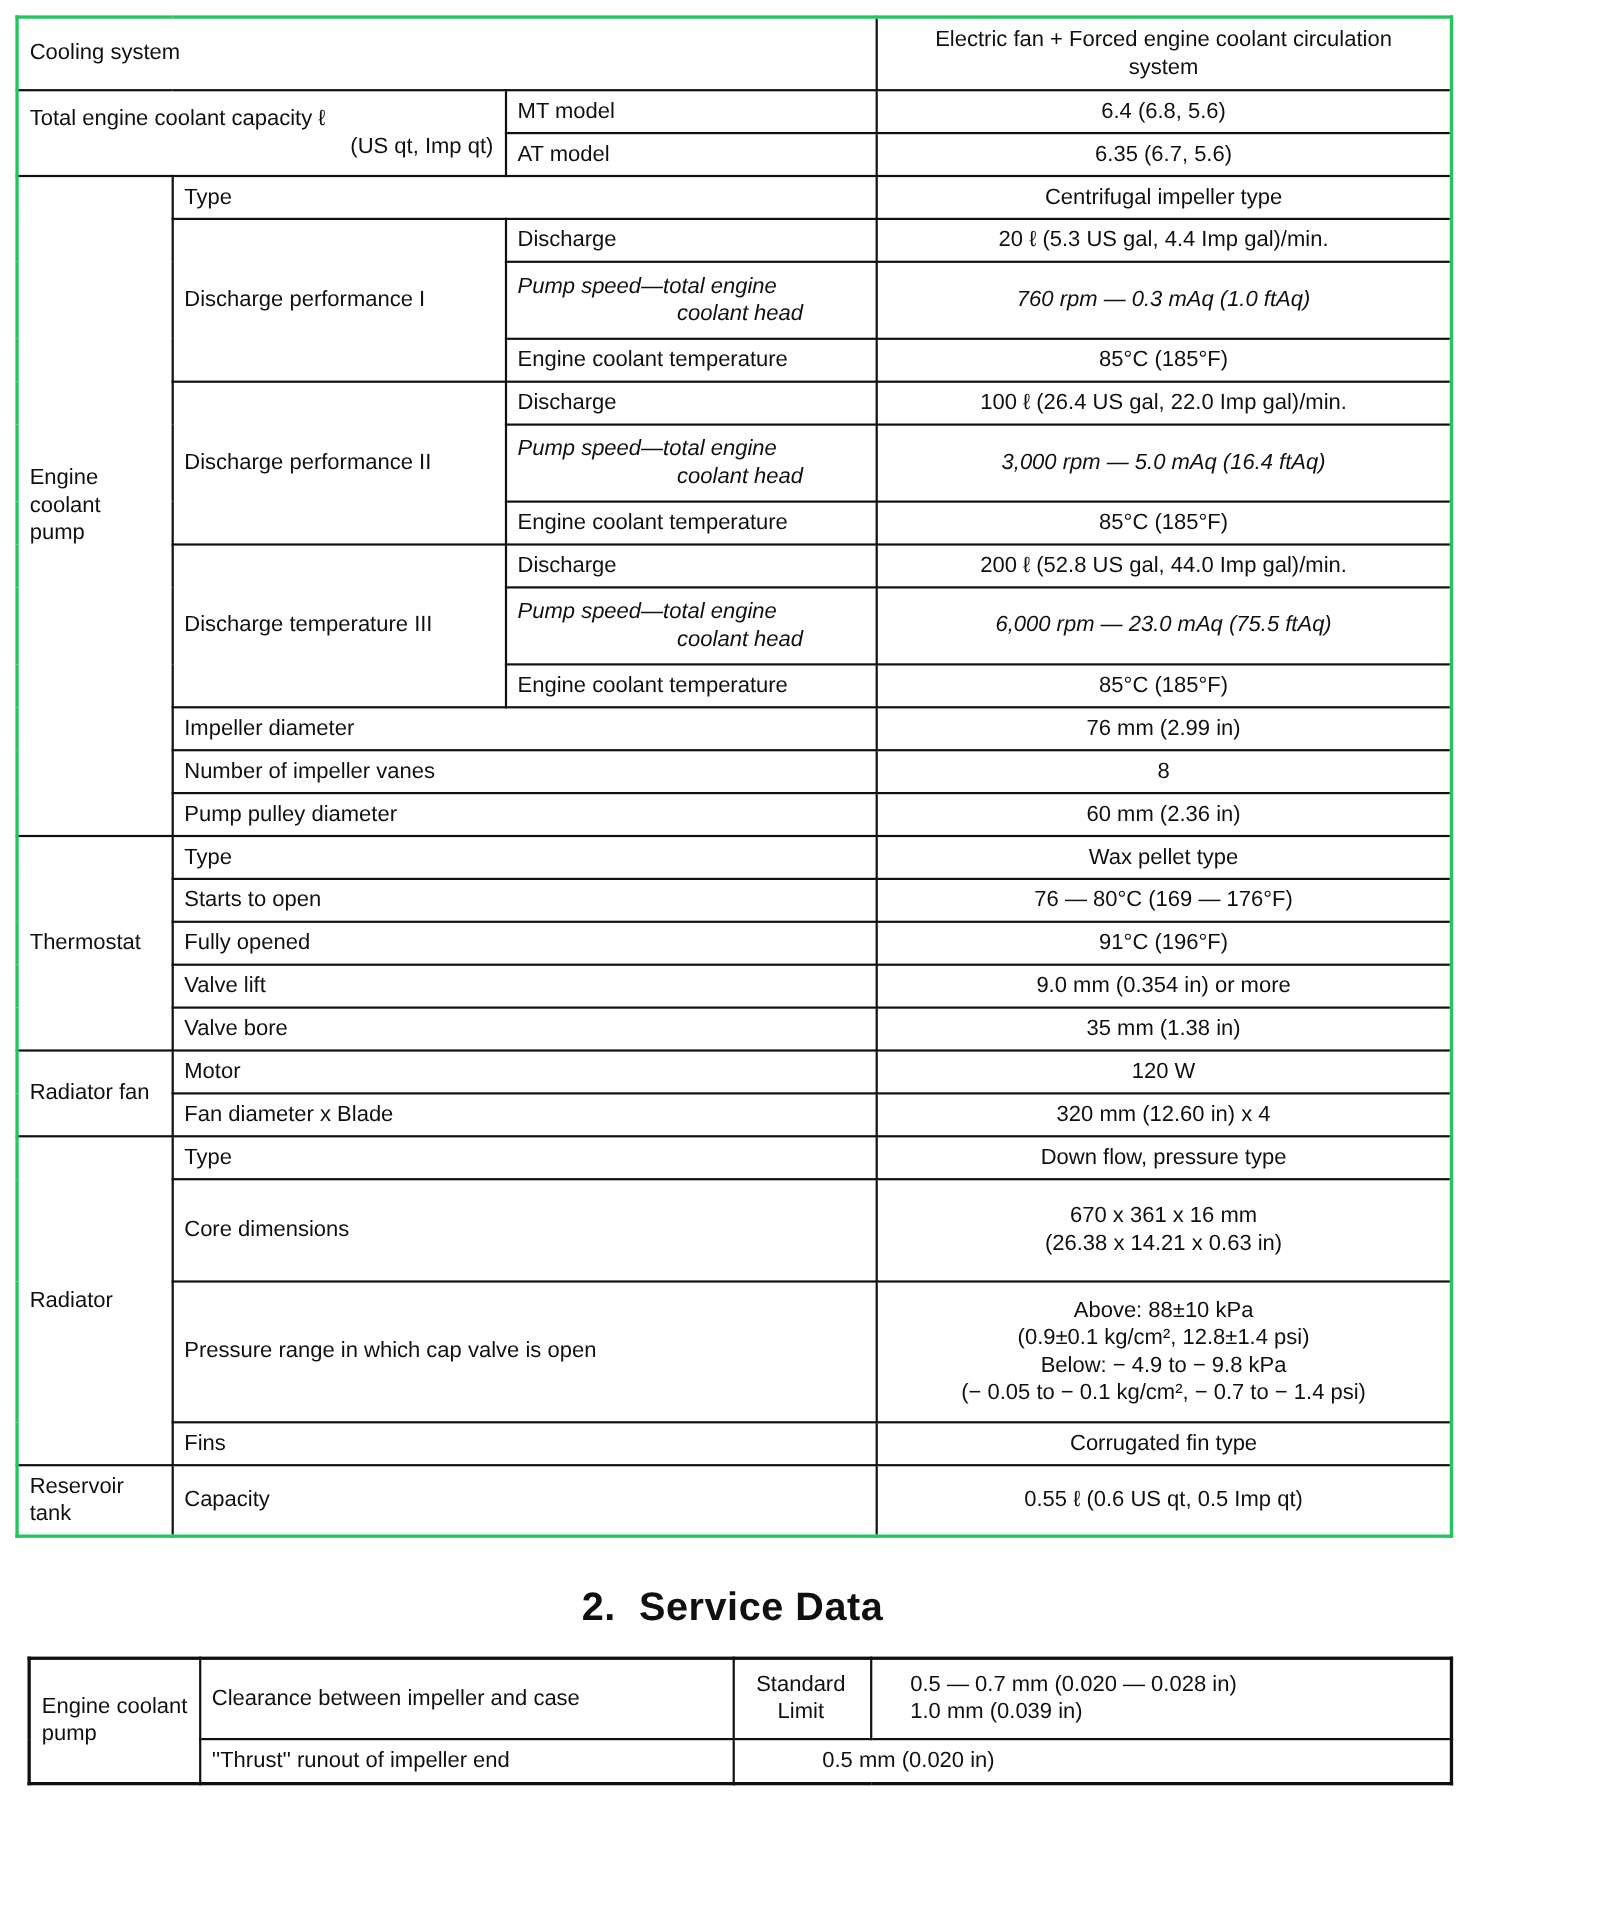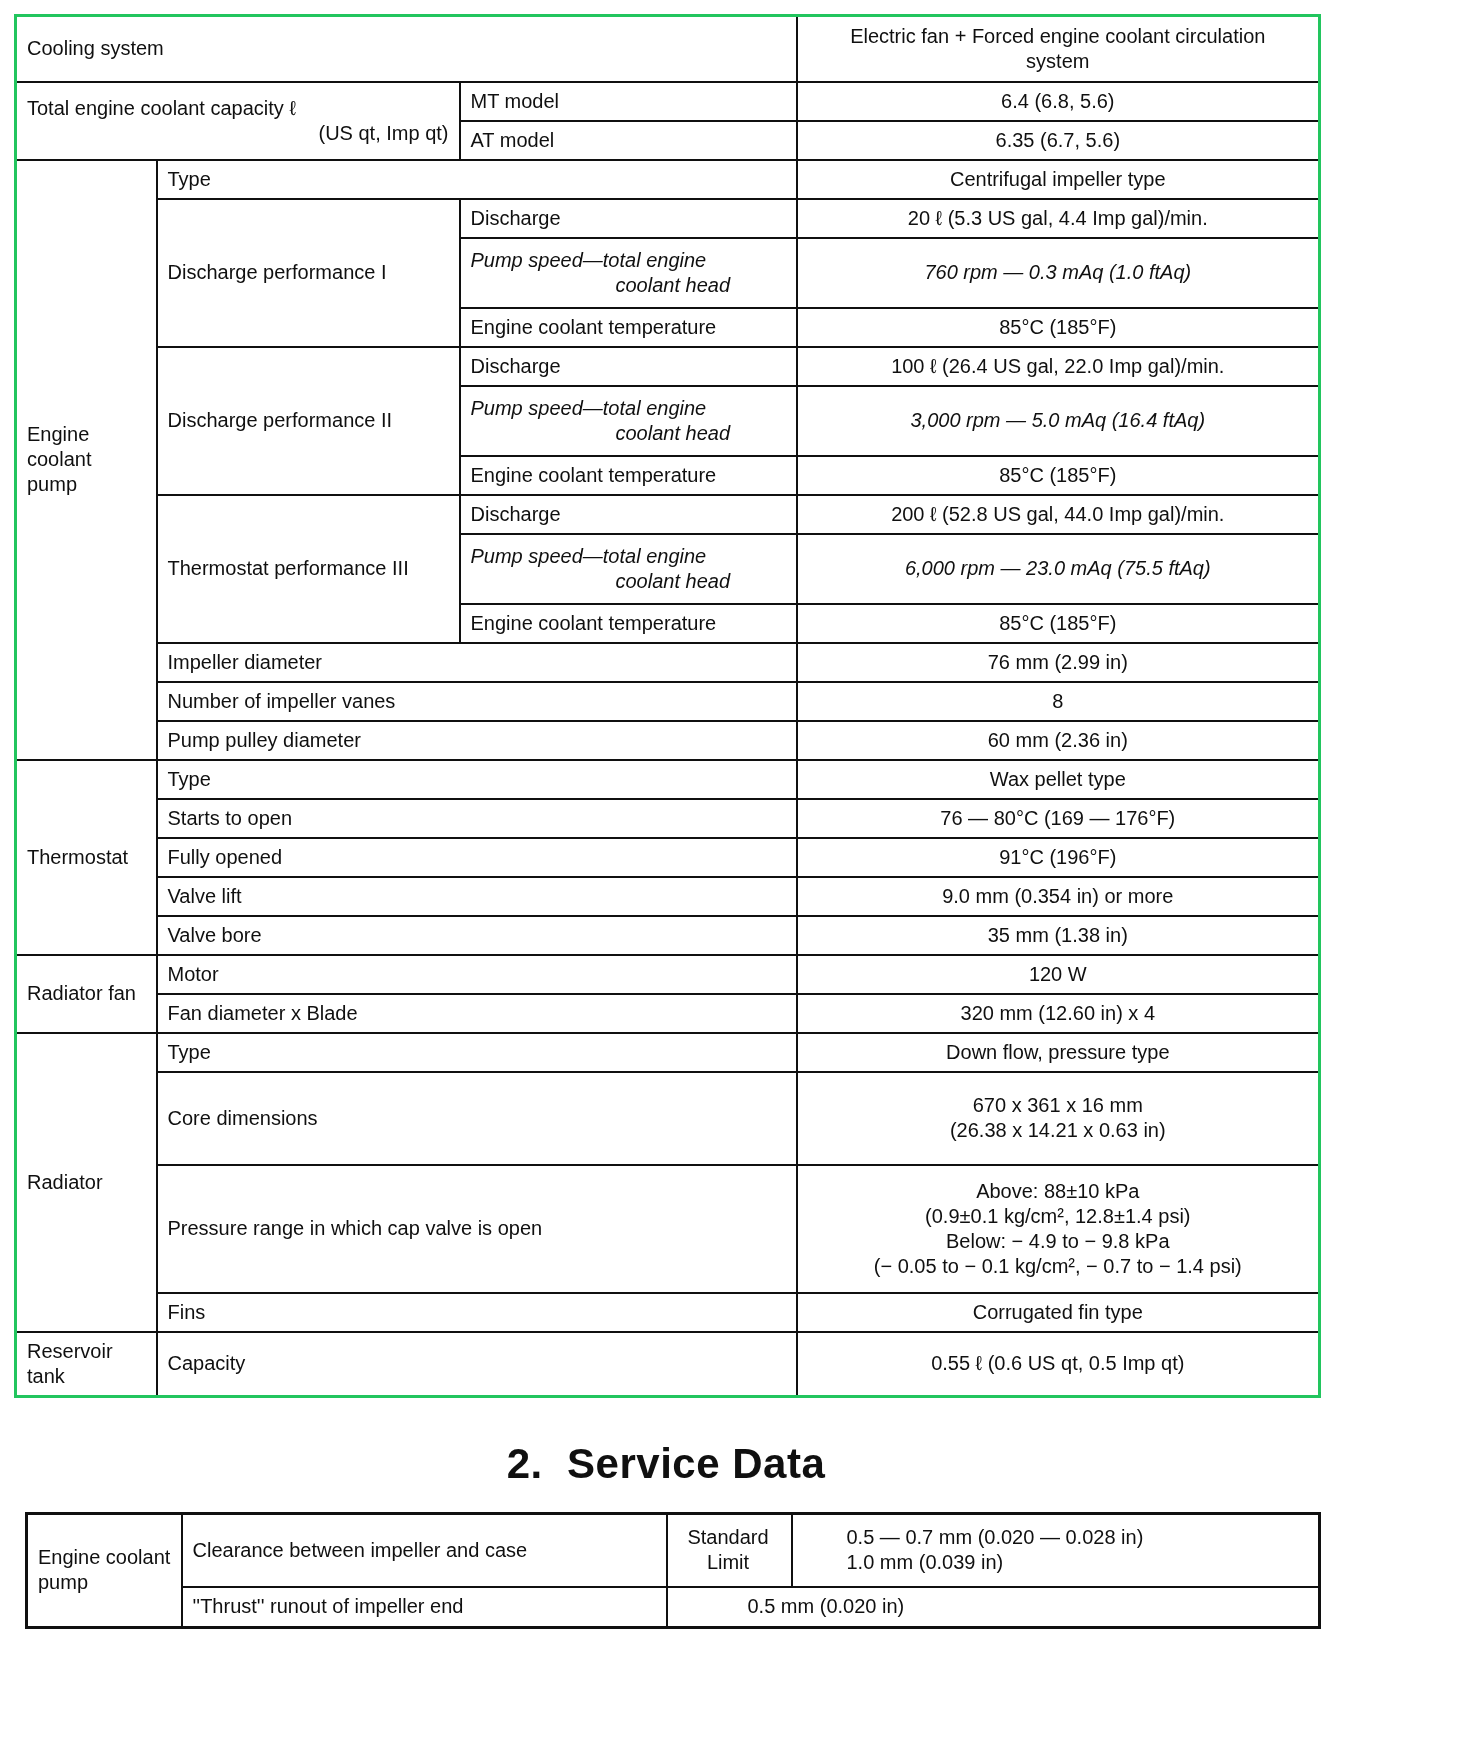--- a/index.html
+++ b/index.html
@@ -48,41 +48,41 @@
   tr.h-1l   { height: 39px; }
   tr.h-2l   { height: 70px; font-style: italic; }
   tr.h-core { height: 93px; }
   tr.h-press{ height: 128px; }
   tr.h-res  { height: 46px; }
   tr.h-sd1  { height: 74px; }
   tr.h-sd2  { height: 40px; }
   .heading {
     width: 1304px;
     text-align: center;
-    font-size: 42px;
+    font-size: 36px;
     font-weight: bold;
     margin: 42px 0 24px 0;
     white-space: pre;
     letter-spacing: 0.5px;
   }
   .svc {
     width: 1293px;
     margin-left: 11px;
     border: 3px solid #101010;
   }
   .svc td {
     border: 2px solid #101010;
     padding: 6px 10px;
     font-size: 20px;
     line-height: 25px;
     vertical-align: middle;
     overflow: hidden;
   }
   .svc .cond { padding-left: 8px; text-align: center; }
-  .svc .vals { padding-left: 54px; }
+  .svc .vals { padding-left: 35px; }
   .svc .thrust-val { padding-left: 80px; }
 </style>
 </head>
 <body>
 
 <div class="page">
 
   <table class="spec">
     <colgroup>
       <col style="width:141px">
@@ -145,21 +145,21 @@
         <div class="indent">coolant head</div>
       </td>
       <td class="val">3,000 rpm — 5.0 mAq (16.4 ftAq)</td>
     </tr>
     <tr class="h-1l">
       <td>Engine coolant temperature</td>
       <td class="val">85°C (185°F)</td>
     </tr>
 
     <tr class="h-1l">
-      <td rowspan="3">Thermostat performance III</td>
+      <td rowspan="3">Discharge temperature III</td>
       <td>Discharge</td>
       <td class="val">200 ℓ (52.8 US gal, 44.0 Imp gal)/min.</td>
     </tr>
     <tr class="h-2l">
       <td>
         <div>Pump speed—total engine</div>
         <div class="indent">coolant head</div>
       </td>
       <td class="val">6,000 rpm — 23.0 mAq (75.5 ftAq)</td>
     </tr>

